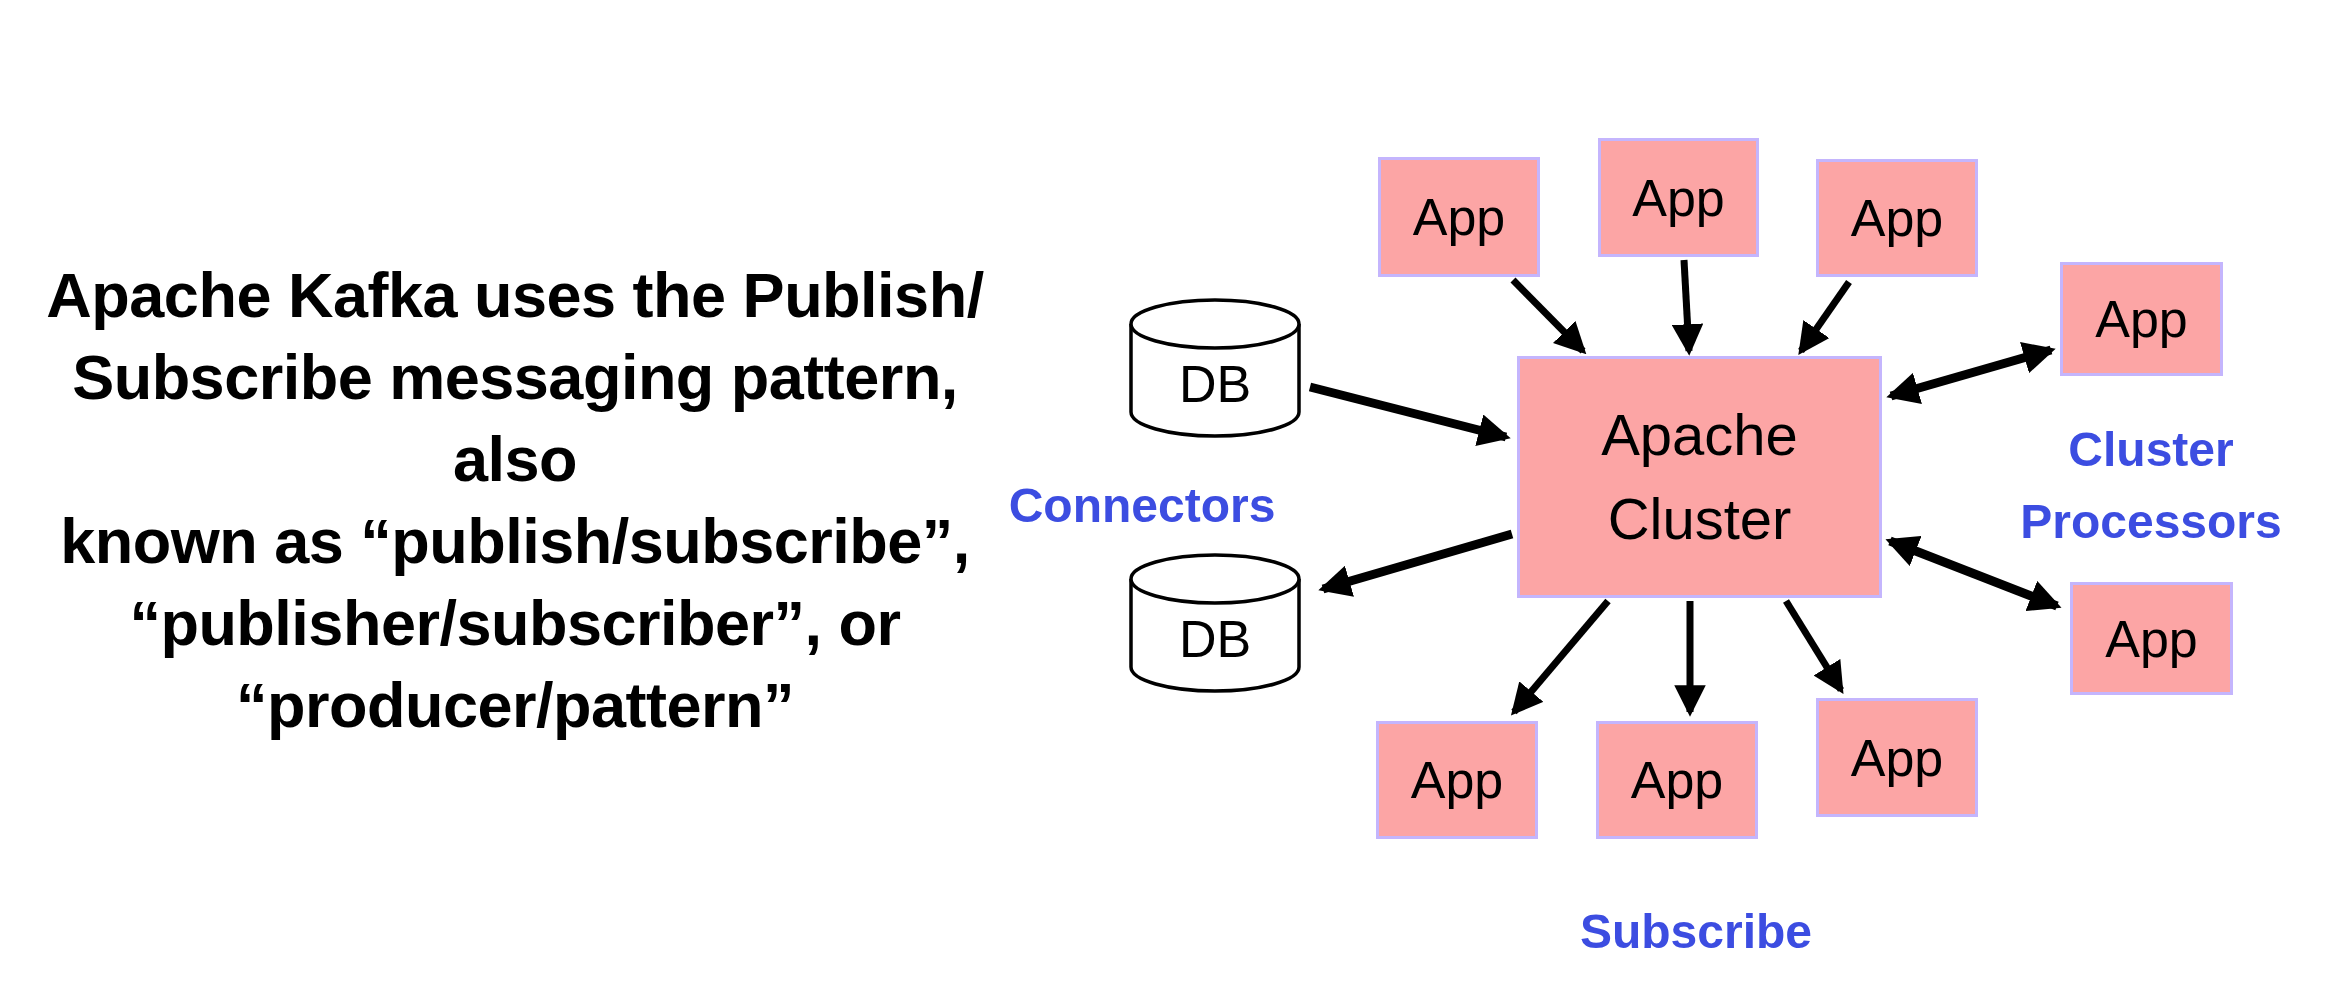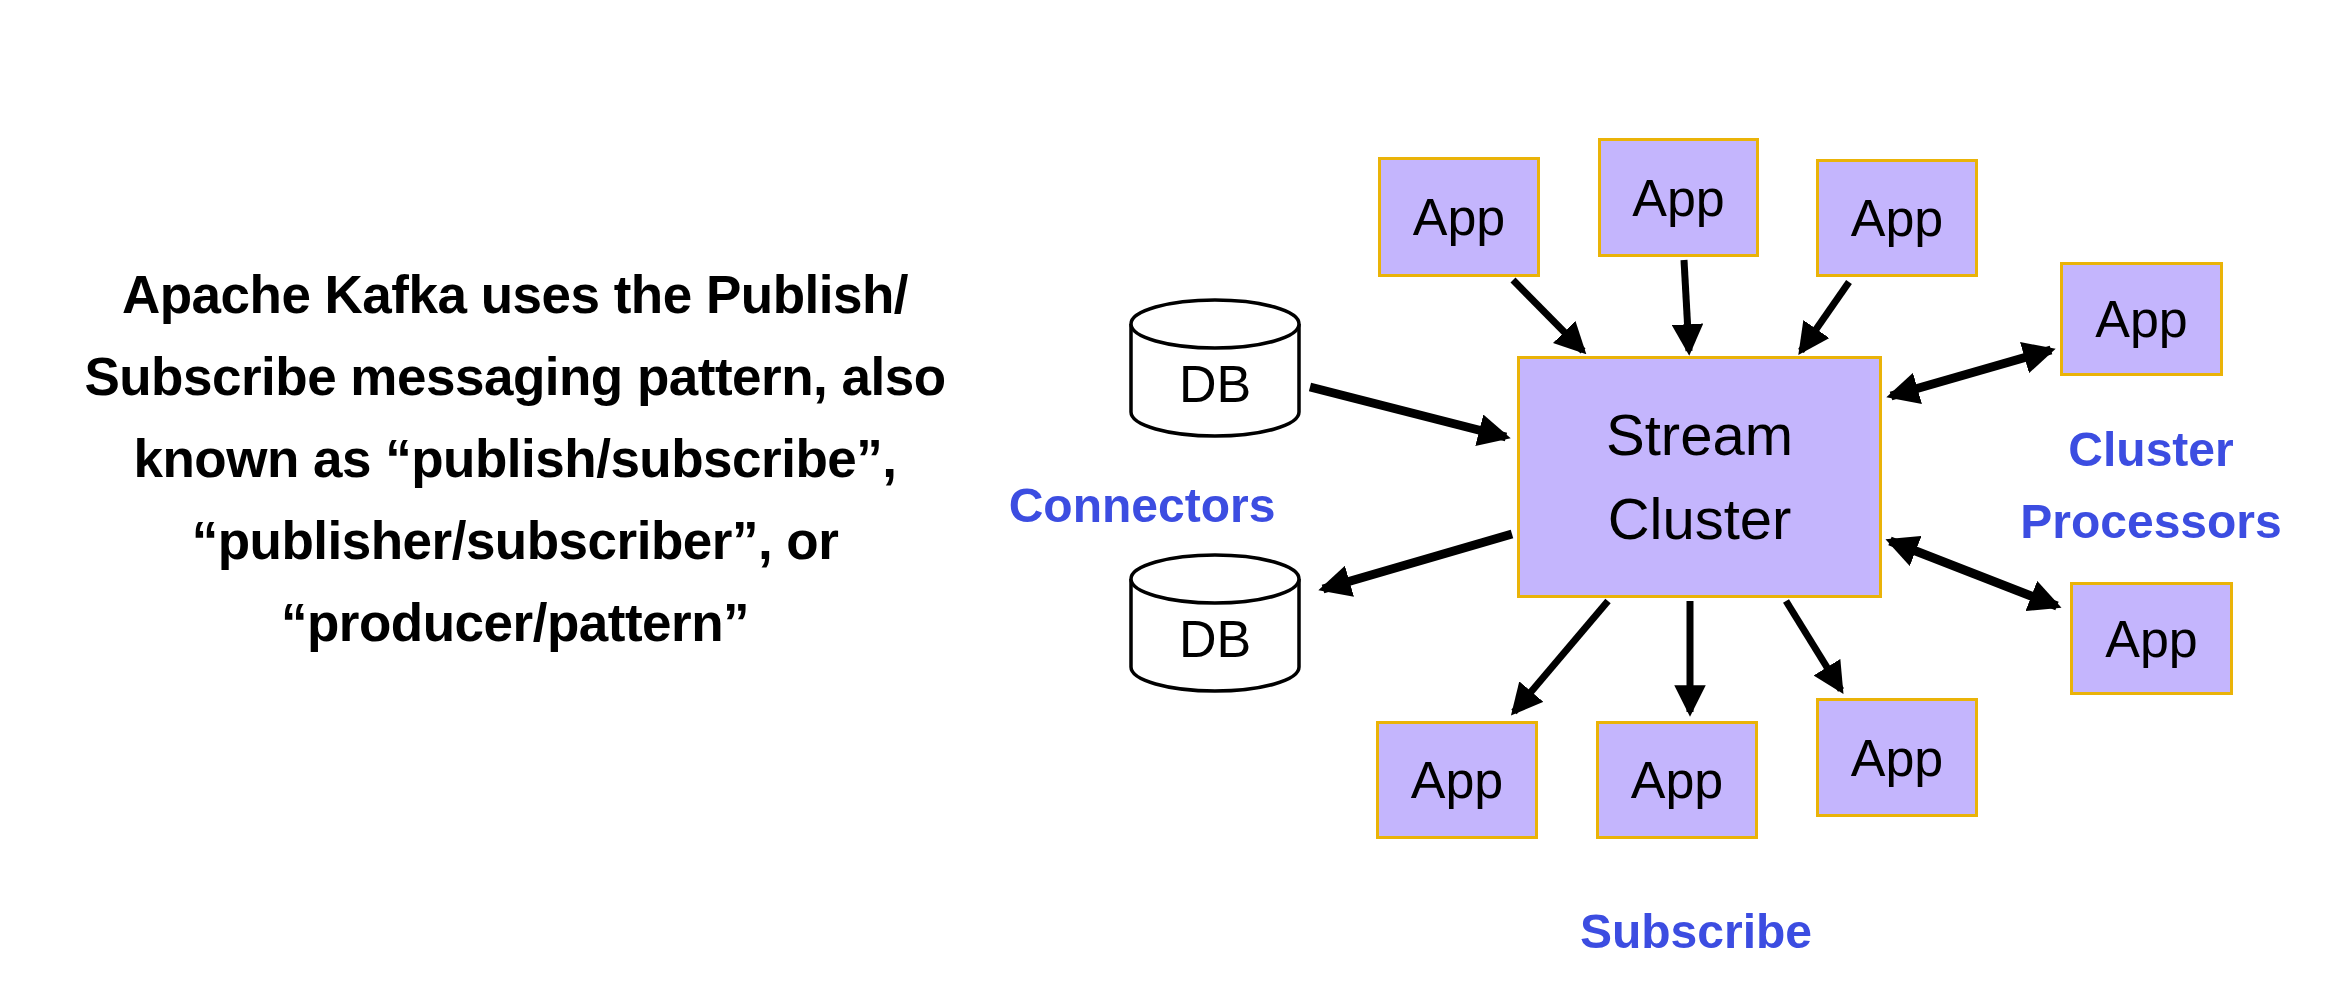--- a/index.html
+++ b/index.html
@@ -16,33 +16,33 @@
     overflow: hidden;
   }
 
   
   .intro {
     position: absolute;
     left: 25px;
     top: 254px;
     width: 980px;
     text-align: center;
-    font-size: 53px;
+    font-size: 63px;
     line-height: 82px;
     font-weight: bold;
     color: #000000;
     letter-spacing: -0.5px;
   }
 
   
   .node {
     position: absolute;
     box-sizing: border-box;
-    border: 3px solid #eab308;
-    background: #c4b5fd;
+    border: 3px solid #c4b5fd;
+    background: #fca5a5;
     display: flex;
     align-items: center;
     justify-content: center;
     font-size: 52px;
     font-weight: 400;
     color: #000000;
     text-align: center;
   }
   .cluster {
     font-size: 58px;
@@ -145,21 +145,21 @@
   </div>
 
   <div class="grouplabel" style="left:1496px; top:896px; width:400px;">Subscribe</div>
 
   <div class="node" style="left:1378px; top:157px; width:162px; height:120px;">App</div>
   <div class="node" style="left:1598px; top:138px; width:161px; height:119px;">App</div>
   <div class="node" style="left:1816px; top:159px; width:162px; height:118px;">App</div>
 
   <div class="node cluster" style="left:1517px; top:356px; width:365px; height:242px;">
     <div>
-      <div>Stream</div>
+      <div>Apache</div>
       <div>Cluster</div>
     </div>
   </div>
 
   <div class="node" style="left:2060px; top:262px; width:163px; height:114px;">App</div>
   <div class="node" style="left:2070px; top:582px; width:163px; height:113px;">App</div>
 
   <div class="node" style="left:1376px; top:721px; width:162px; height:118px;">App</div>
   <div class="node" style="left:1596px; top:721px; width:162px; height:118px;">App</div>
   <div class="node" style="left:1816px; top:698px; width:162px; height:119px;">App</div>

